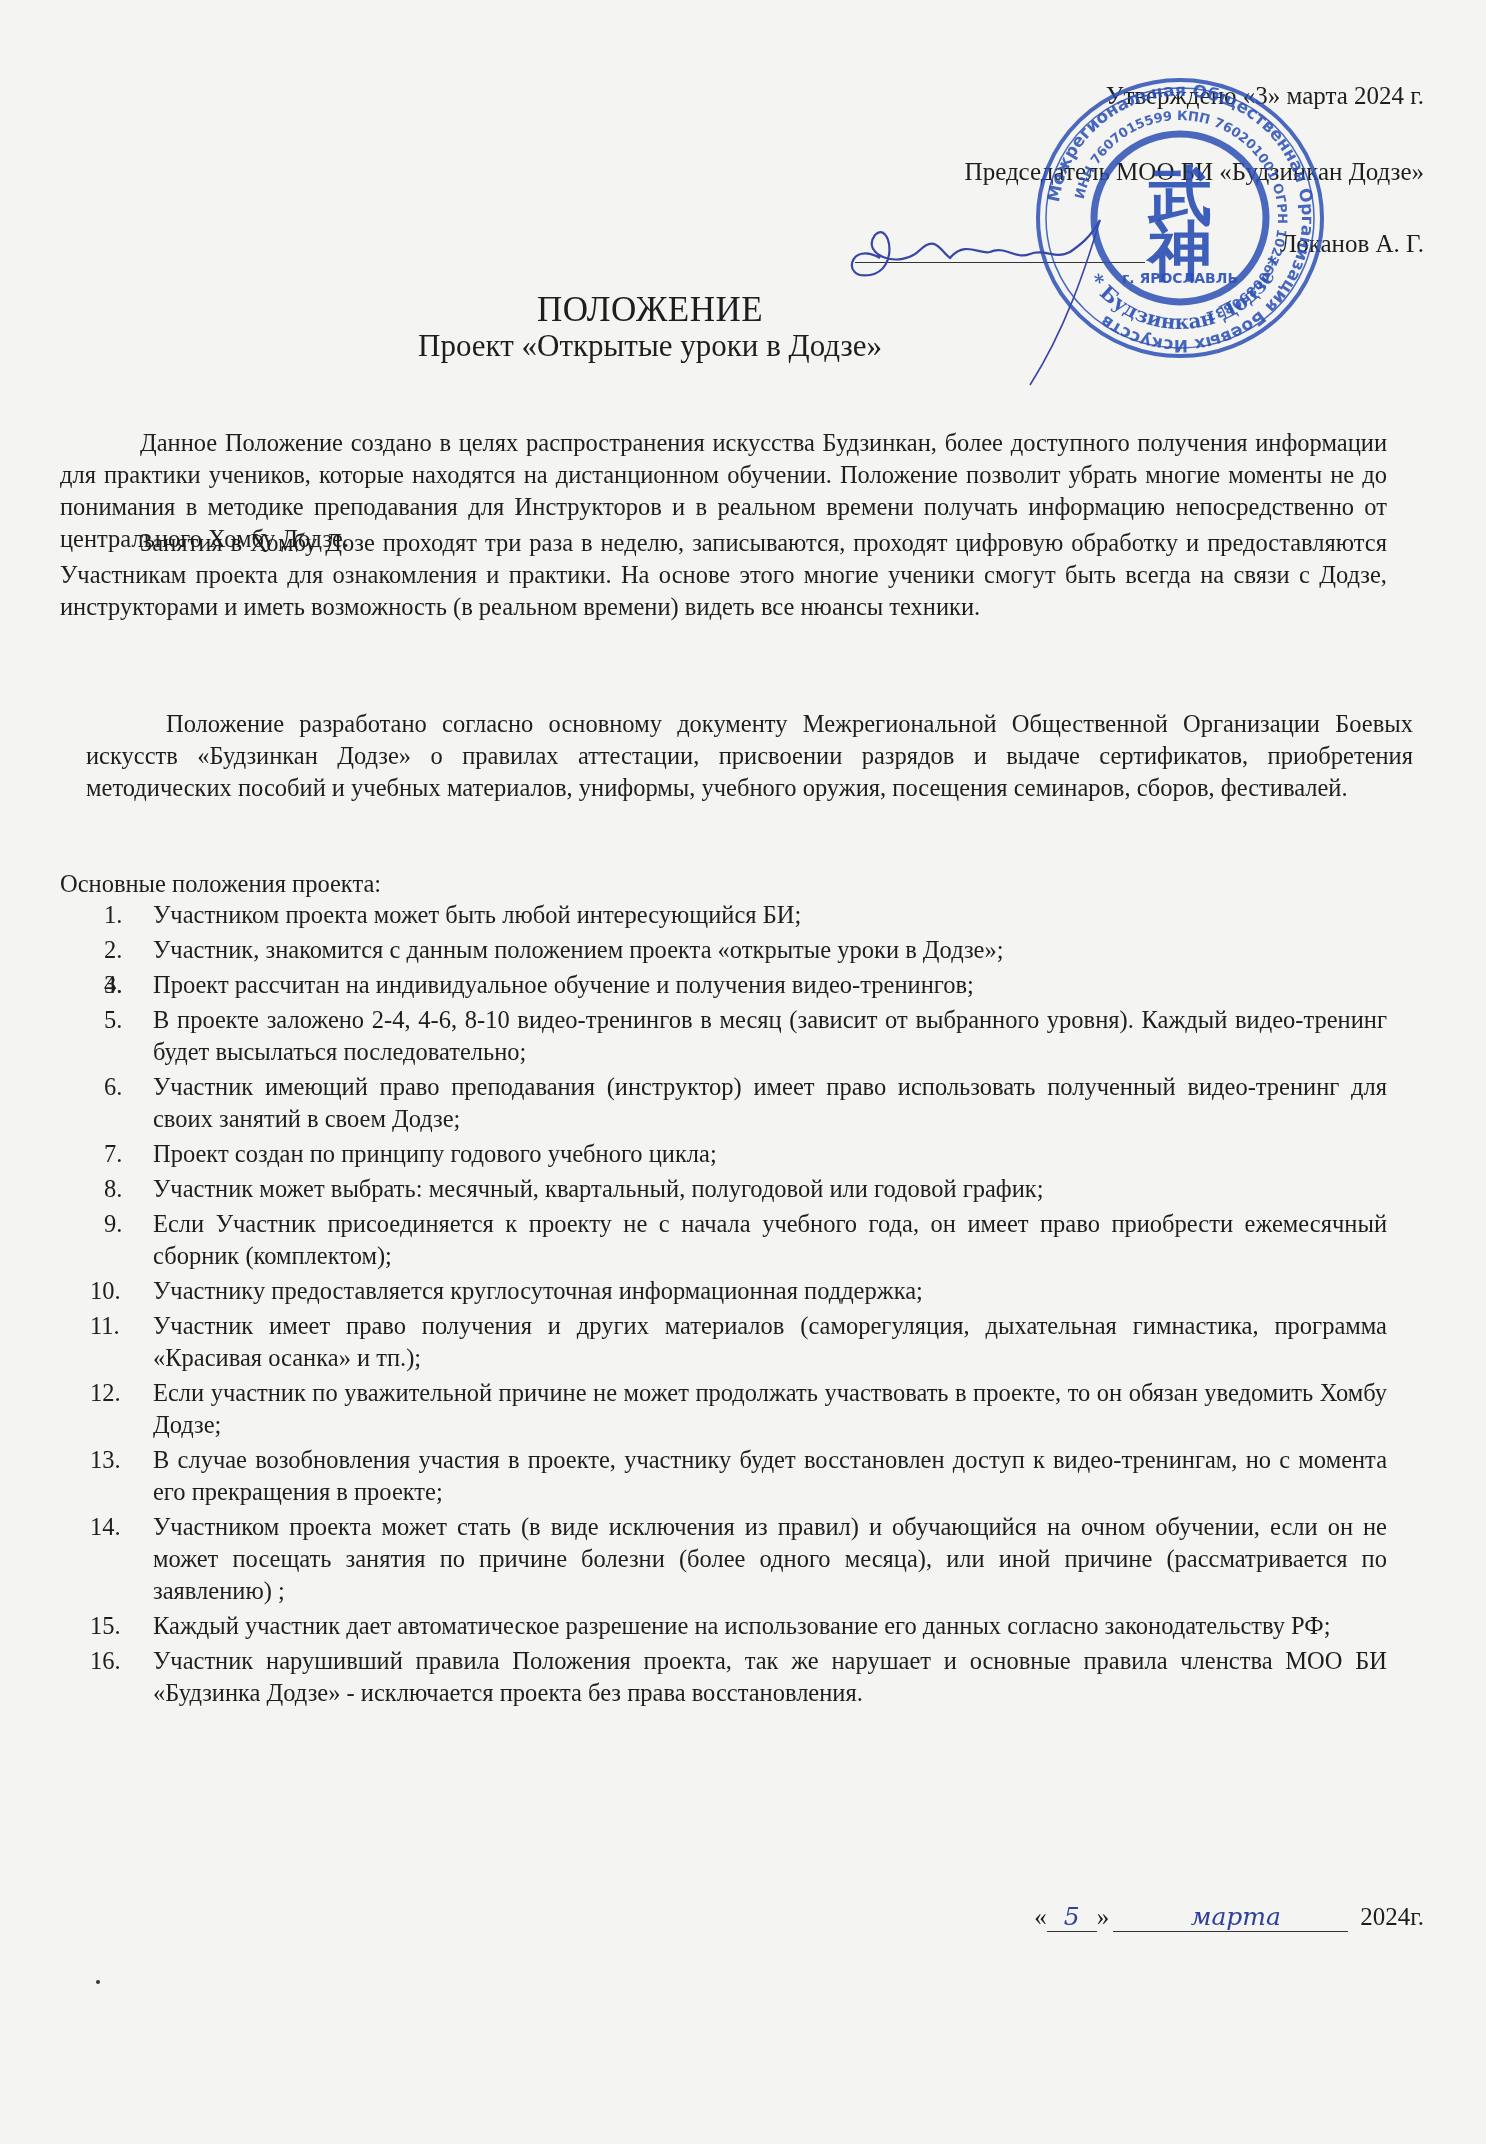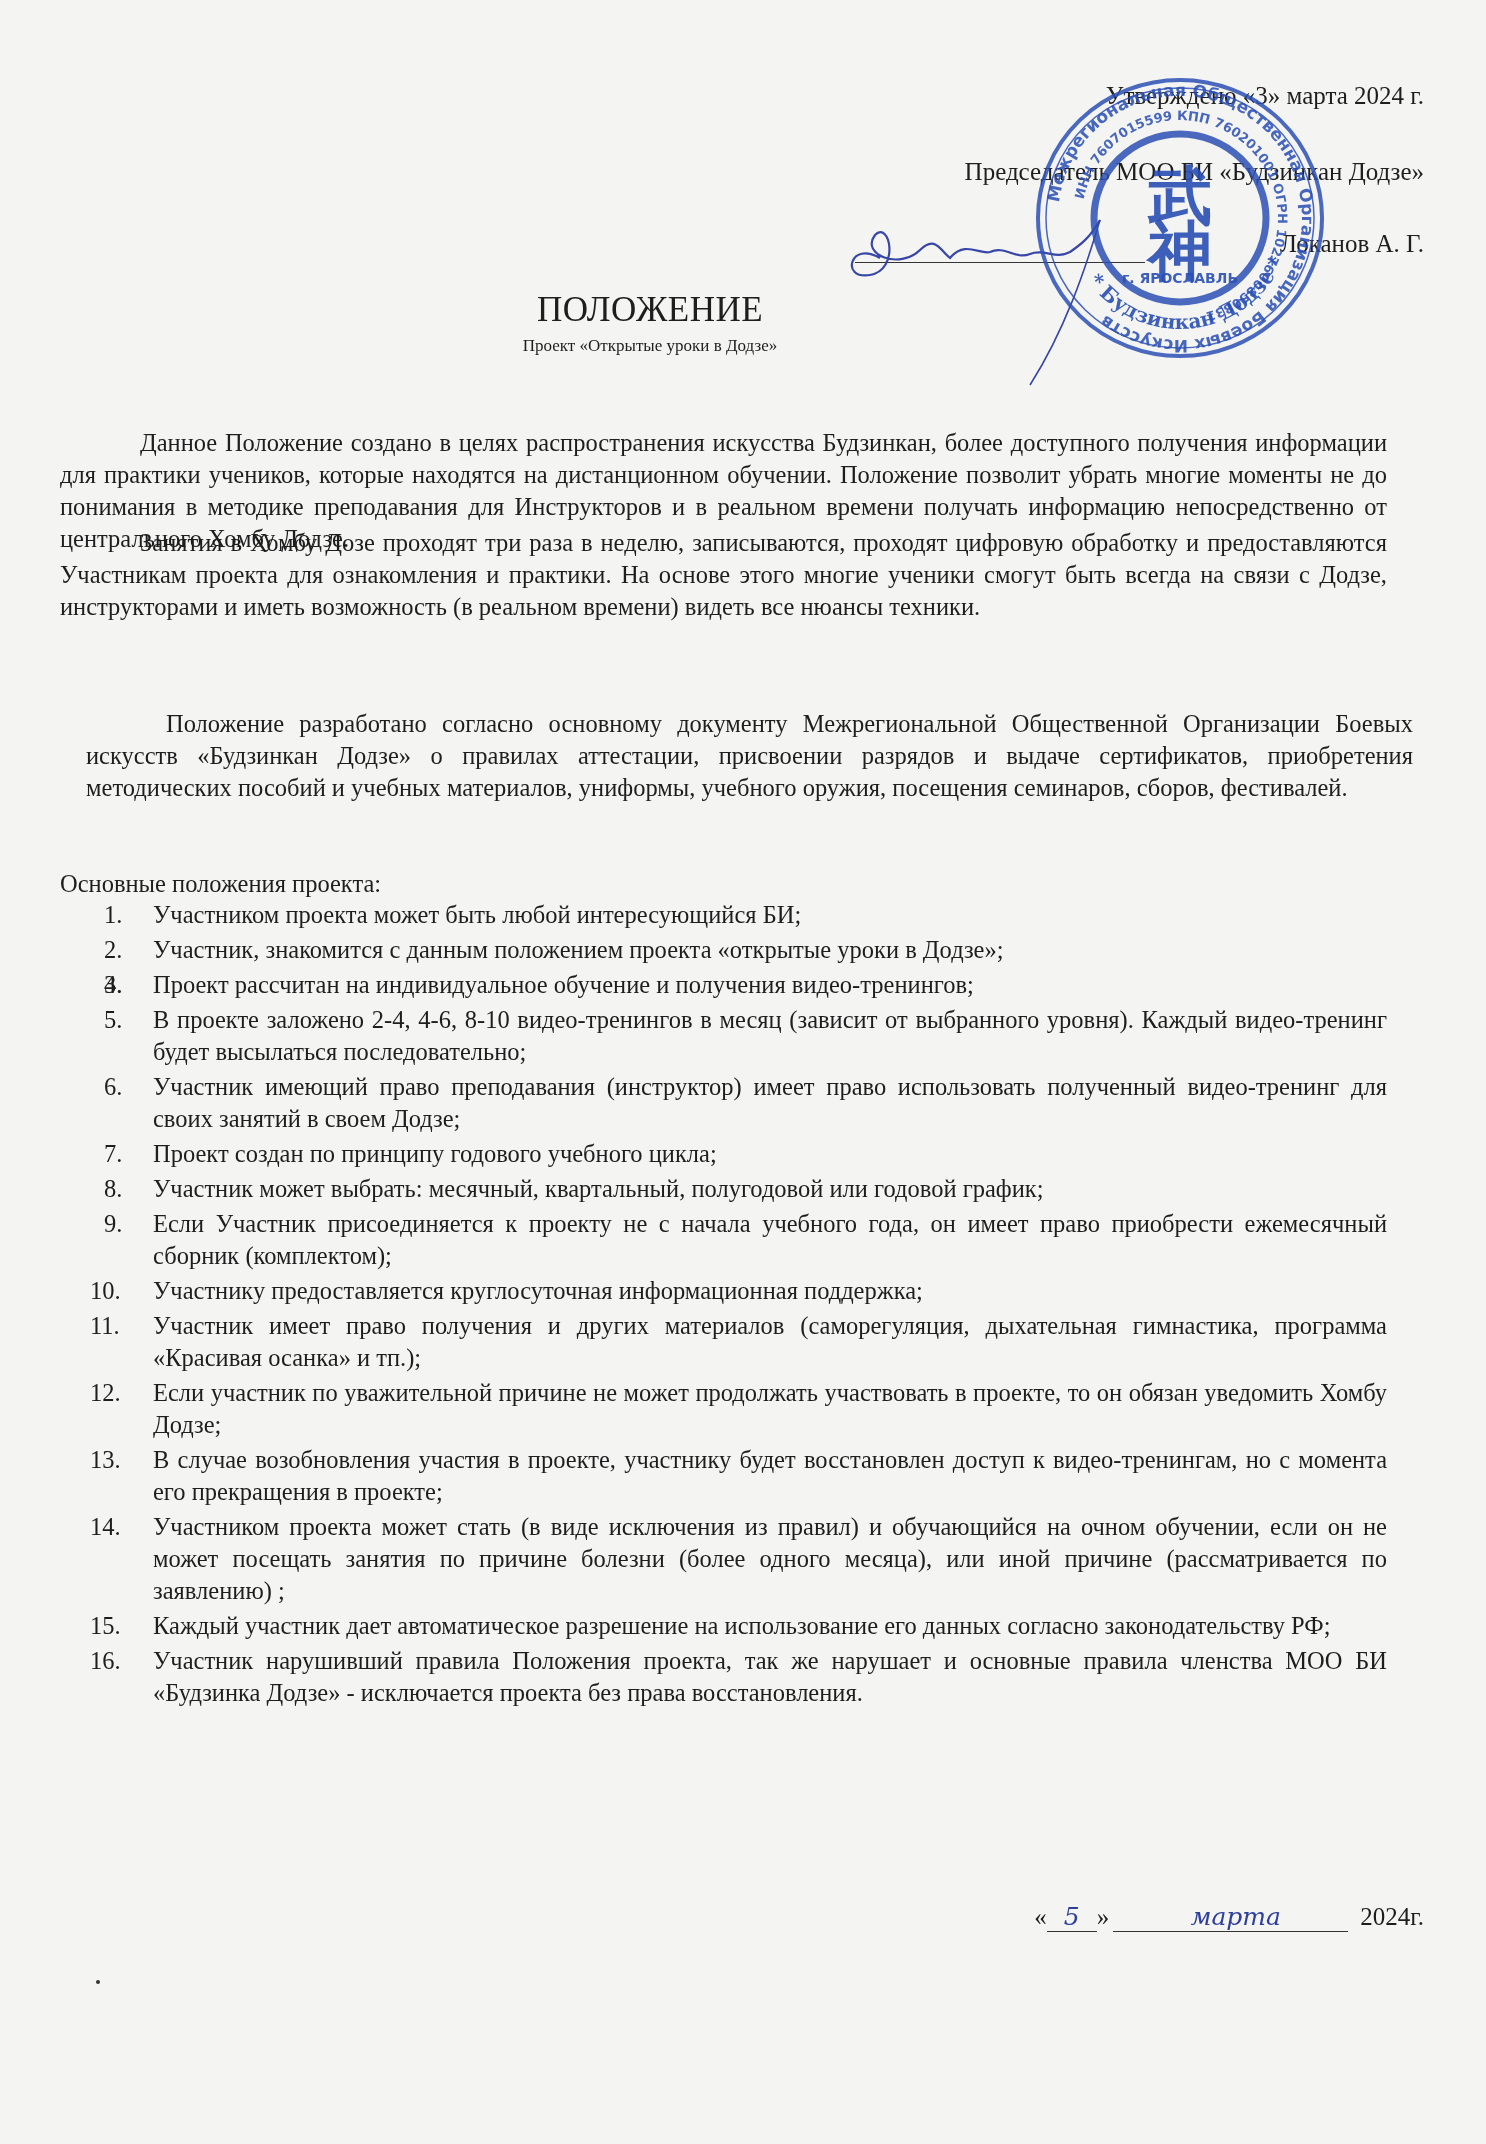--- a/index.html
+++ b/index.html
@@ -8,21 +8,21 @@
     font-family:"Liberation Serif", "DejaVu Serif", serif; color:#1e1e1e;
   }
   .page { position:absolute; left:0; top:0; width:1486px; height:2144px;padding-left:32px; }
   .right-line { position:absolute; right:94px; font-size:25px; white-space:nowrap; }
   #approved { top:82px; }
   #chairman { top:158px; }
   #signer { top:230px; }
   .sig-line { position:absolute; left:855px; top:262px; width:290px; border-bottom:1.5px solid #333; }
   .title { position:absolute; left:0; width:1300px; text-align:center; font-weight:normal; }
   #doc-title { top:290px; font-size:35px; letter-spacing:0.5px; }
-  #doc-subtitle { top:336px; font-size:17px; }
+  #doc-subtitle { top:328px; font-size:31px; }
   .para {
     position:absolute; left:60px; width:1327px; font-size:24.5px; line-height:32px;
     text-align:justify; text-indent:80px;
   }
   #p1 { top:394px;margin-top:33px; }
   #p2 { top:502px; }
   #p3 { top:683px;margin-left:26px; }
   #list-heading { position:absolute; left:60px; top:870px; font-size:24.5px; }
   ol.rules {
     position:absolute; left:60px; top:899px; width:1327px; margin:0; padding:0; list-style:none;

